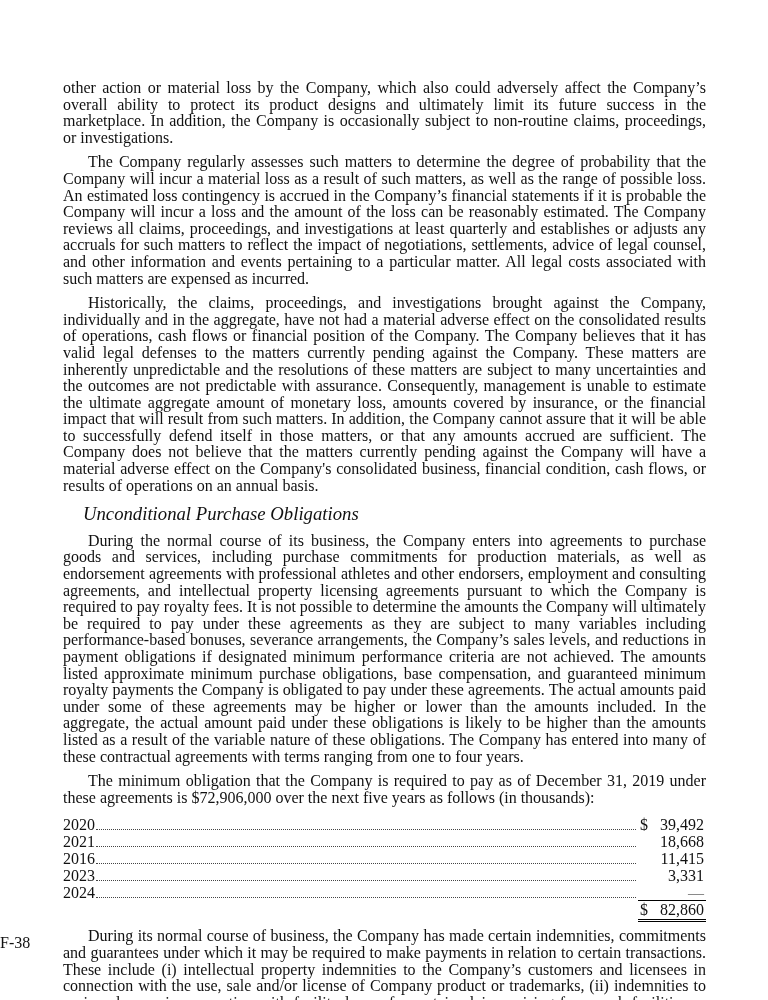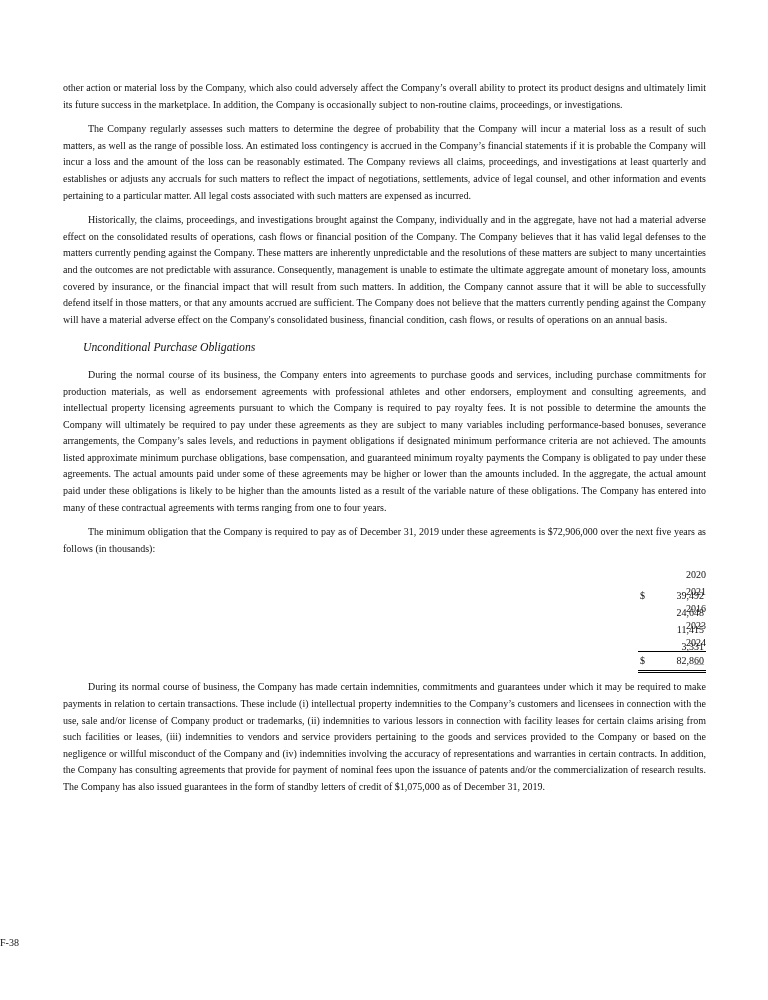--- a/index.html
+++ b/index.html
@@ -9,21 +9,21 @@
   }
   .page {
     position: relative;
     width: 768px;
     height: 1000px;
     background: #ffffff;
     font-family: "Liberation Serif", "DejaVu Serif", serif;
     color: #111111;
     box-sizing: border-box;
     padding: 80px 62px 0 63px;
-    font-size: 10px;
+    font-size: 16px;
     line-height: 16.6px;
   }
   .para {
     margin: 0 0 8px 0;
     text-align: justify;
     text-indent: 25px;
   }
   .para.no-indent {
     text-indent: 0;
   }
@@ -33,21 +33,20 @@
     font-weight: normal;
     font-style: italic;
   }
   .obligation-table {
     margin: 10px 0 6px 0;
   }
   .ob-row {
     display: flex;
     align-items: flex-end;
     height: 17px;
-    flex-direction: column;
   }
   .ob-year {
     flex: 0 0 auto;
     white-space: nowrap;
   }
   .ob-leader {
     flex: 1 1 auto;
     border-bottom: 1px dotted #444444;
     margin: 0 2px 3px 1px;
     height: 1px;
@@ -106,21 +105,21 @@
         <span class="cur">$</span>
         <span class="val">39,492</span>
       </span>
     </div>
 
     <div class="ob-row">
       <span class="ob-year">2021</span>
       <span class="ob-leader"></span>
       <span class="ob-amount">
         <span class="cur"></span>
-        <span class="val">24,648</span>
+        <span class="val">18,668</span>
       </span>
     </div>
 
     <div class="ob-row">
       <span class="ob-year">2016</span>
       <span class="ob-leader"></span>
       <span class="ob-amount">
         <span class="cur"></span>
         <span class="val">11,415</span>
       </span>

